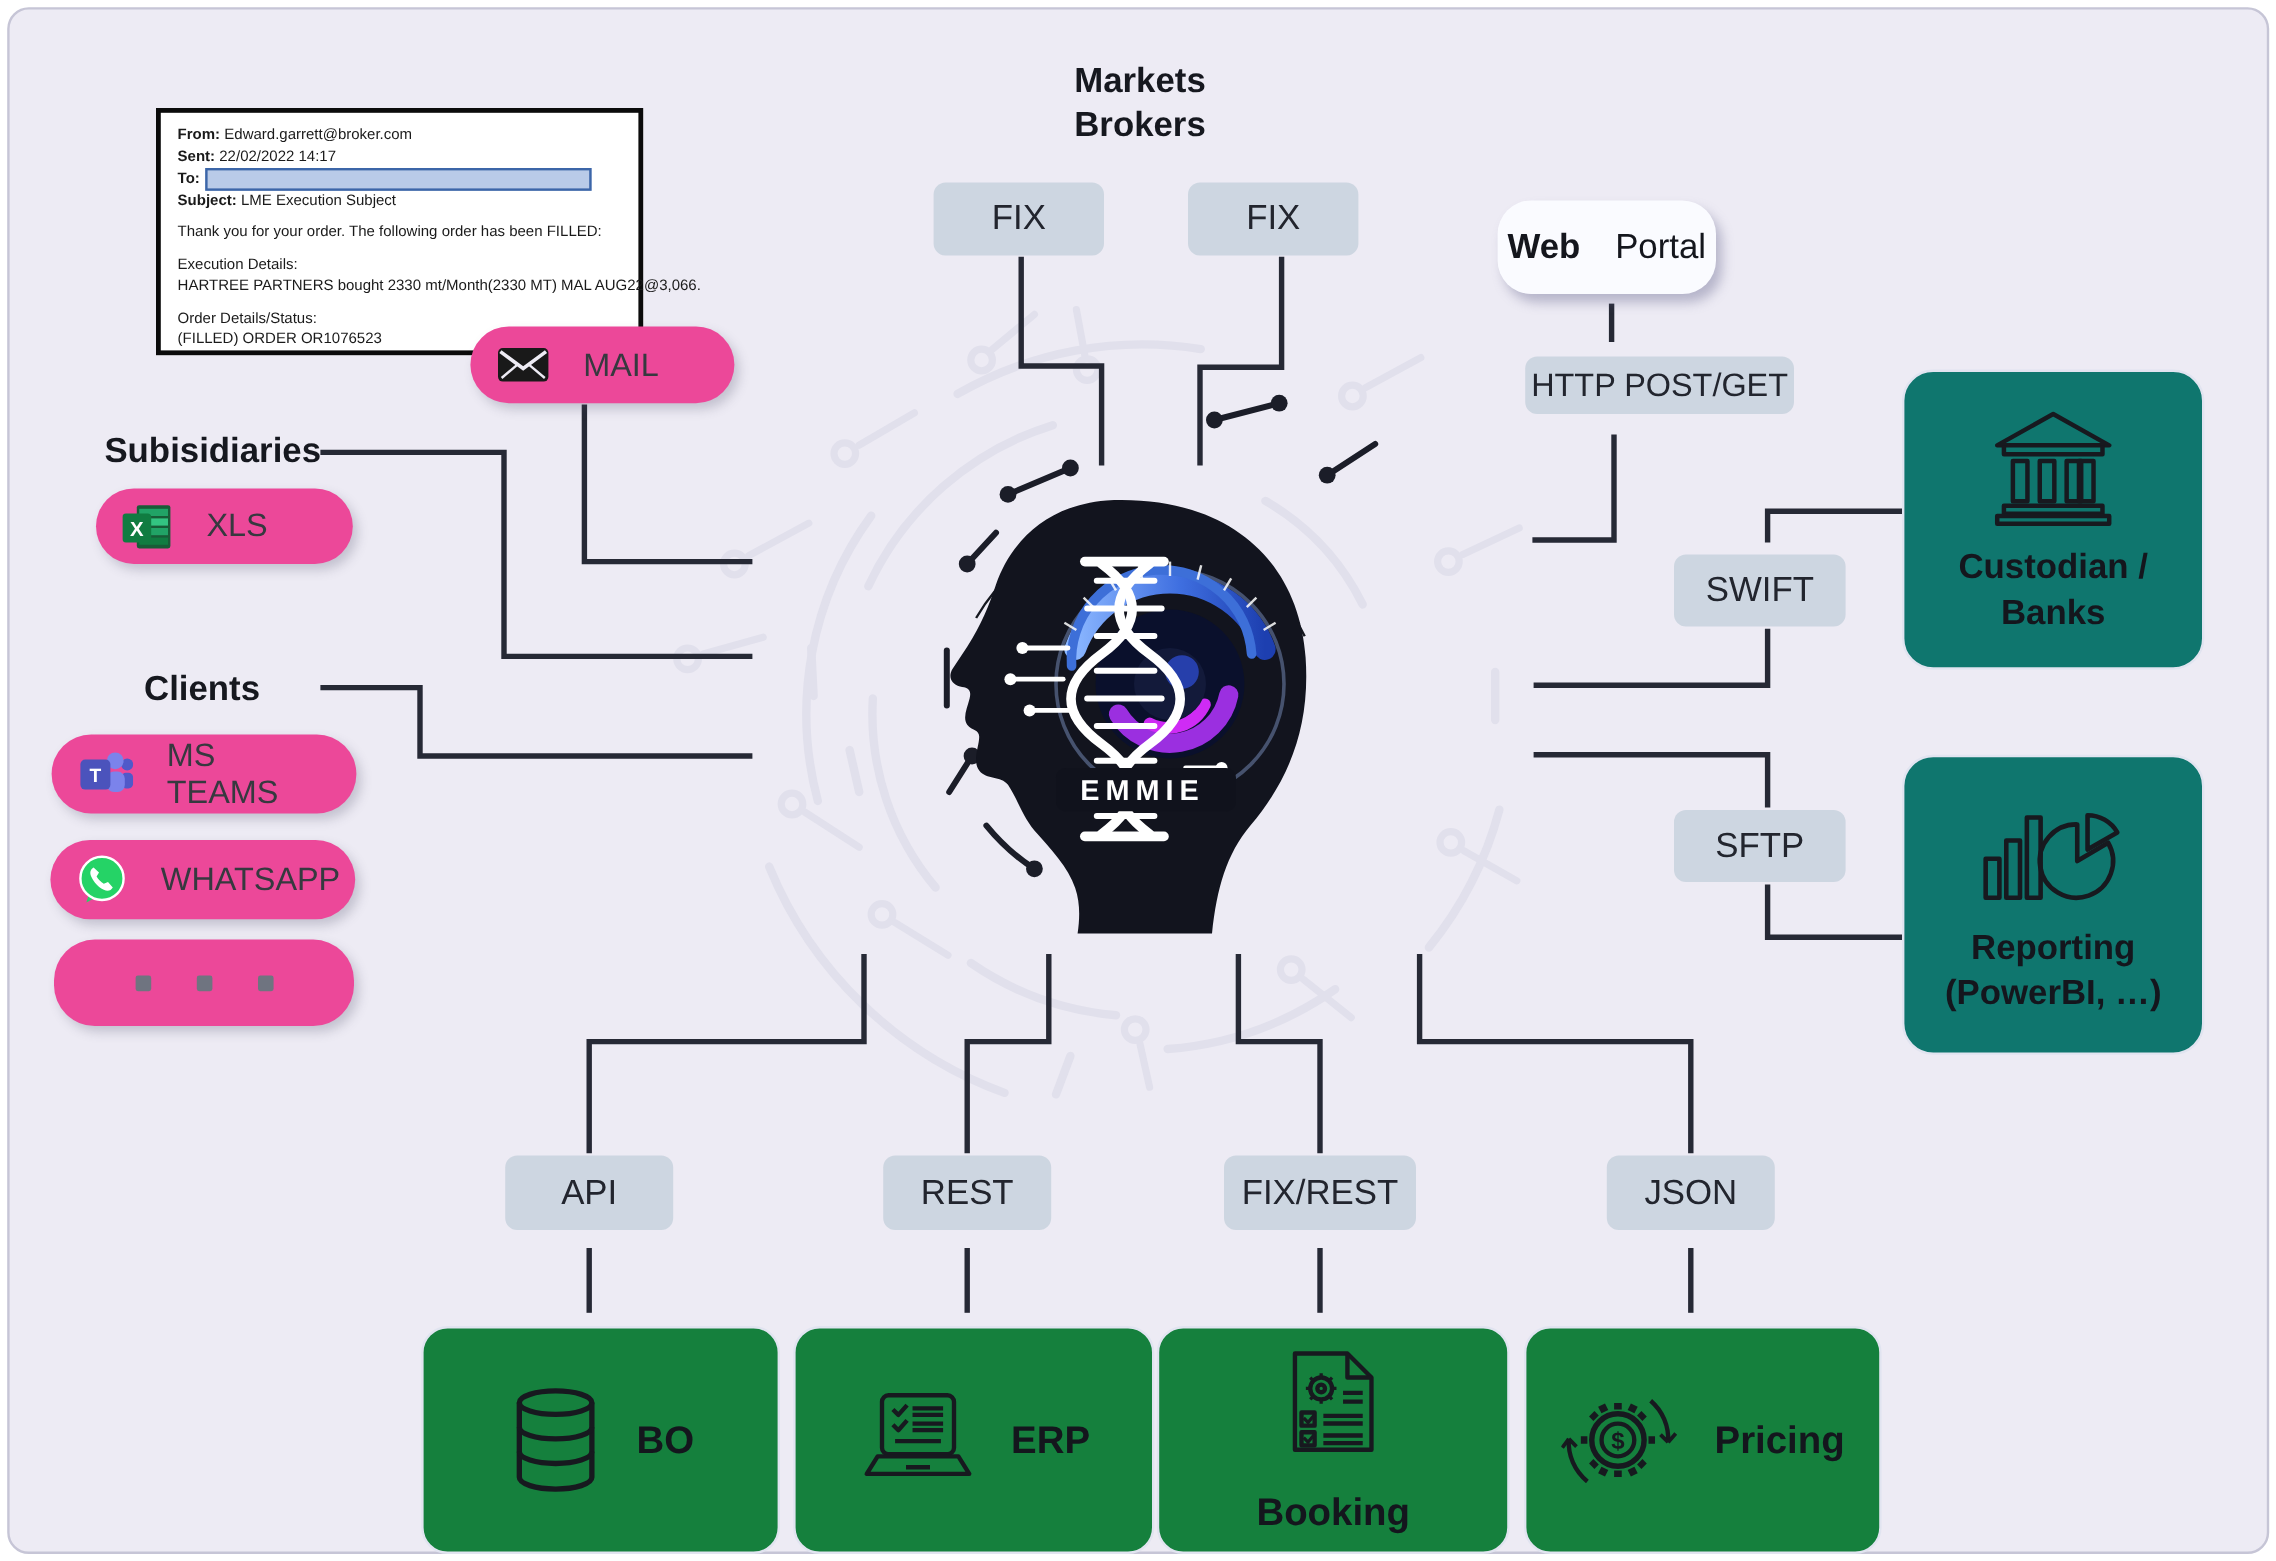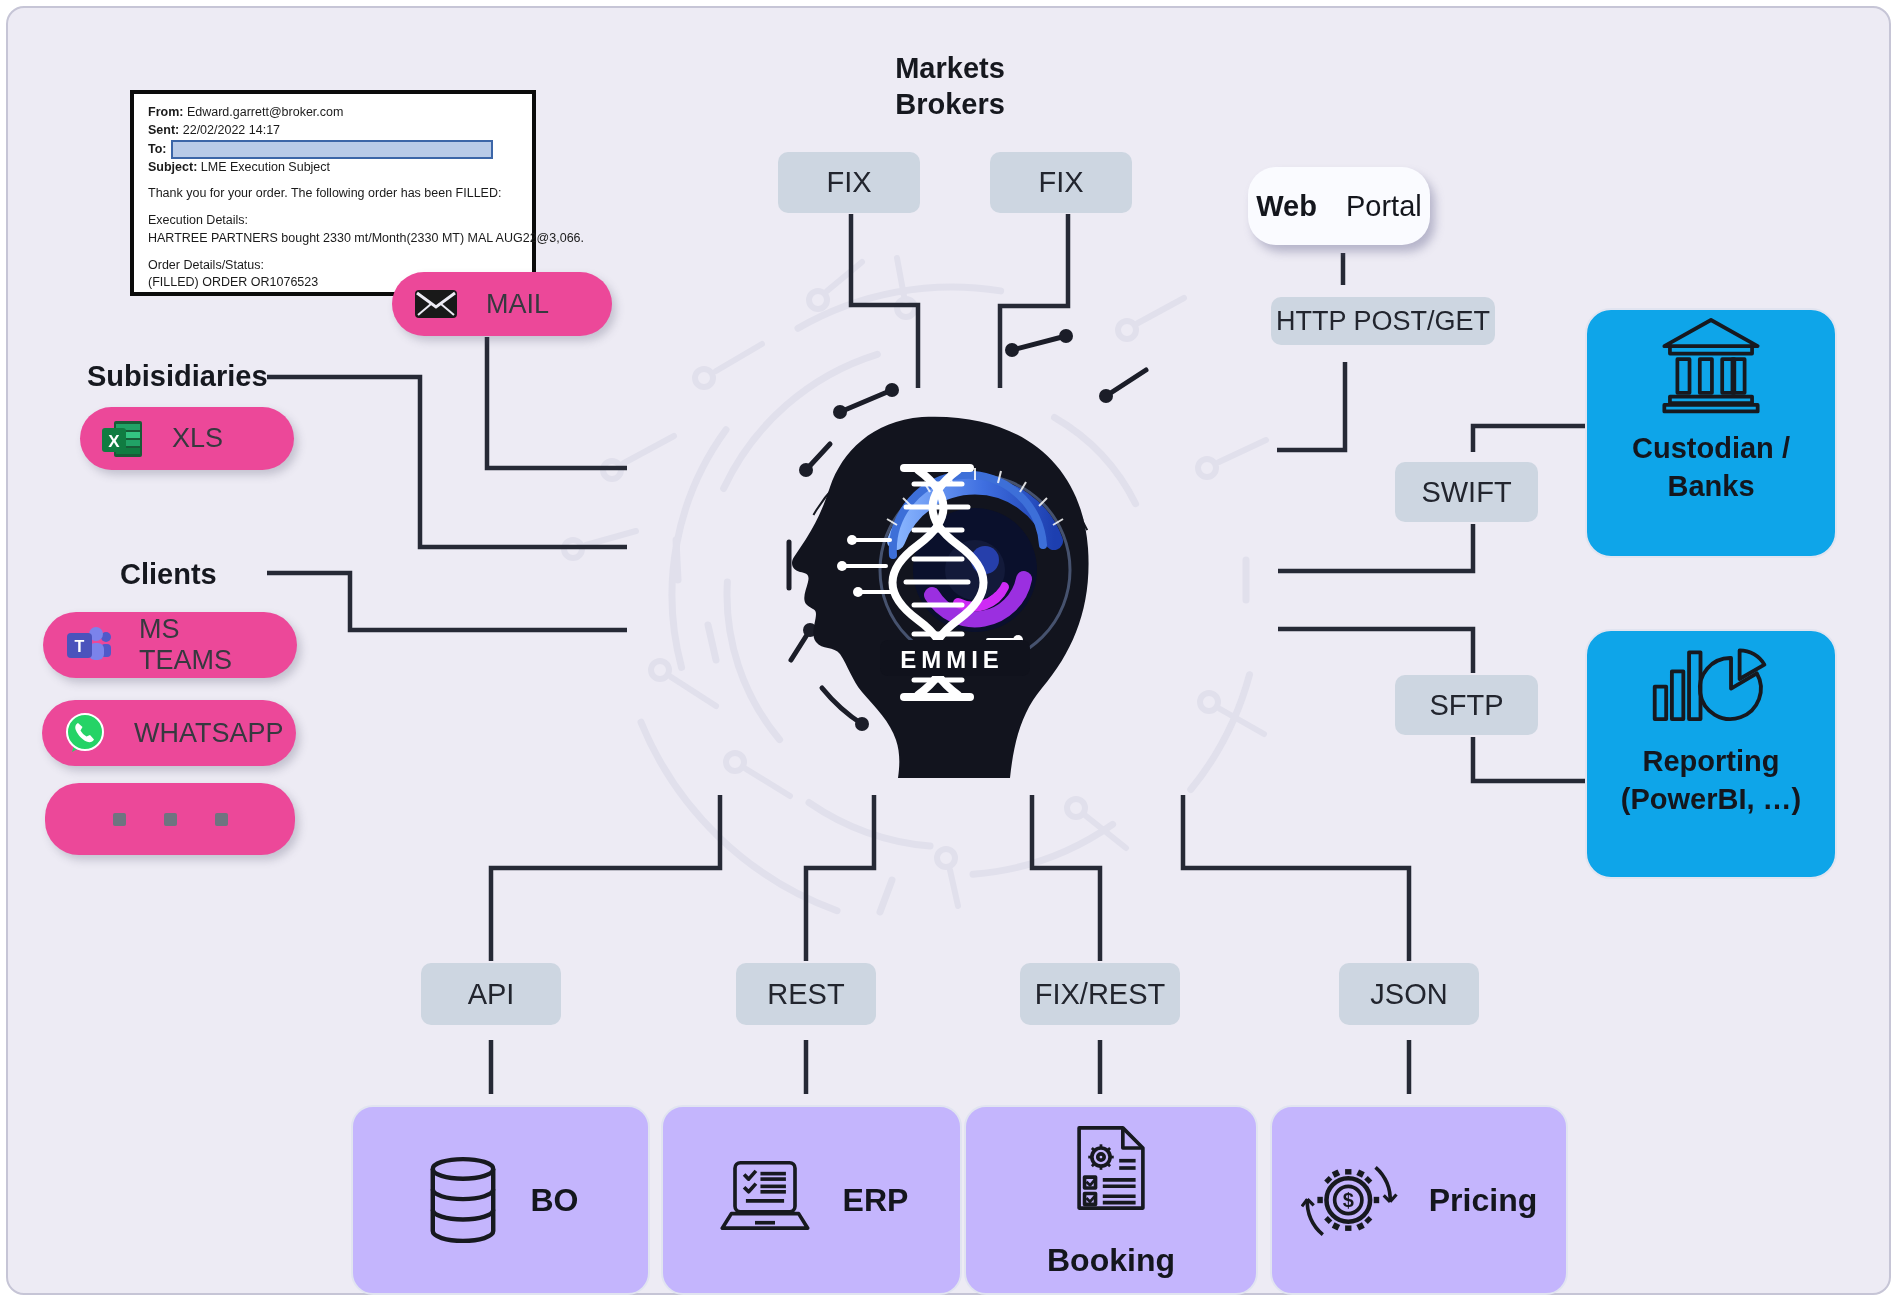--- a/index.html
+++ b/index.html
@@ -12,25 +12,25 @@
   
   .proto{position:absolute;background:#cdd6e1;border-radius:10px;display:flex;align-items:center;
          justify-content:center;font-size:29px;color:#22252e;}
   
   .pill{position:absolute;background:#ec4899;border-radius:34px;
         box-shadow:4px 5px 9px rgba(70,70,100,.25);display:flex;align-items:center;
         padding:0 22px;gap:28px;font-size:27px;color:#36393f;}
   
   .seclabel{position:absolute;font-weight:bold;font-size:29px;color:#16181f;}
   
-  .rcard{position:absolute;background:#0ea5e9;border:2px solid #e1e4f0;border-radius:26px;
-         display:flex;flex-direction:column;align-items:center;justify-content:flex-start;gap:16px;}
+  .rcard{position:absolute;background:#0f766e;border:2px solid #e1e4f0;border-radius:26px;
+         display:flex;flex-direction:column;align-items:center;justify-content:center;gap:16px;}
   .rcard .cap{font-weight:bold;font-size:29px;text-align:center;line-height:1.3;color:#14161d;}
   
-  .bcard{position:absolute;background:#c4b5fd;border:2px solid #e1e4f0;border-radius:22px;
+  .bcard{position:absolute;background:#15803d;border:2px solid #e1e4f0;border-radius:22px;
          display:flex;align-items:center;justify-content:center;gap:28px;}
   .bcard .cap{font-weight:bold;font-size:32px;color:#14161d;}
   
   #emailbox{position:absolute;left:130px;top:90px;width:406px;height:206px;background:#fff;
             border:4px solid #0b0b0b;padding:10px 14px;box-sizing:border-box;font-size:12.5px;
             line-height:1.42;color:#1a1a1a;}
   #emailbox .eline{white-space:nowrap;}
   #emailbox .gap{height:9px;}
   .tobar{display:inline-block;vertical-align:middle;width:318px;height:15px;background:#b9cbe8;
          border:2px solid #3c66a8;margin-left:4px;}

